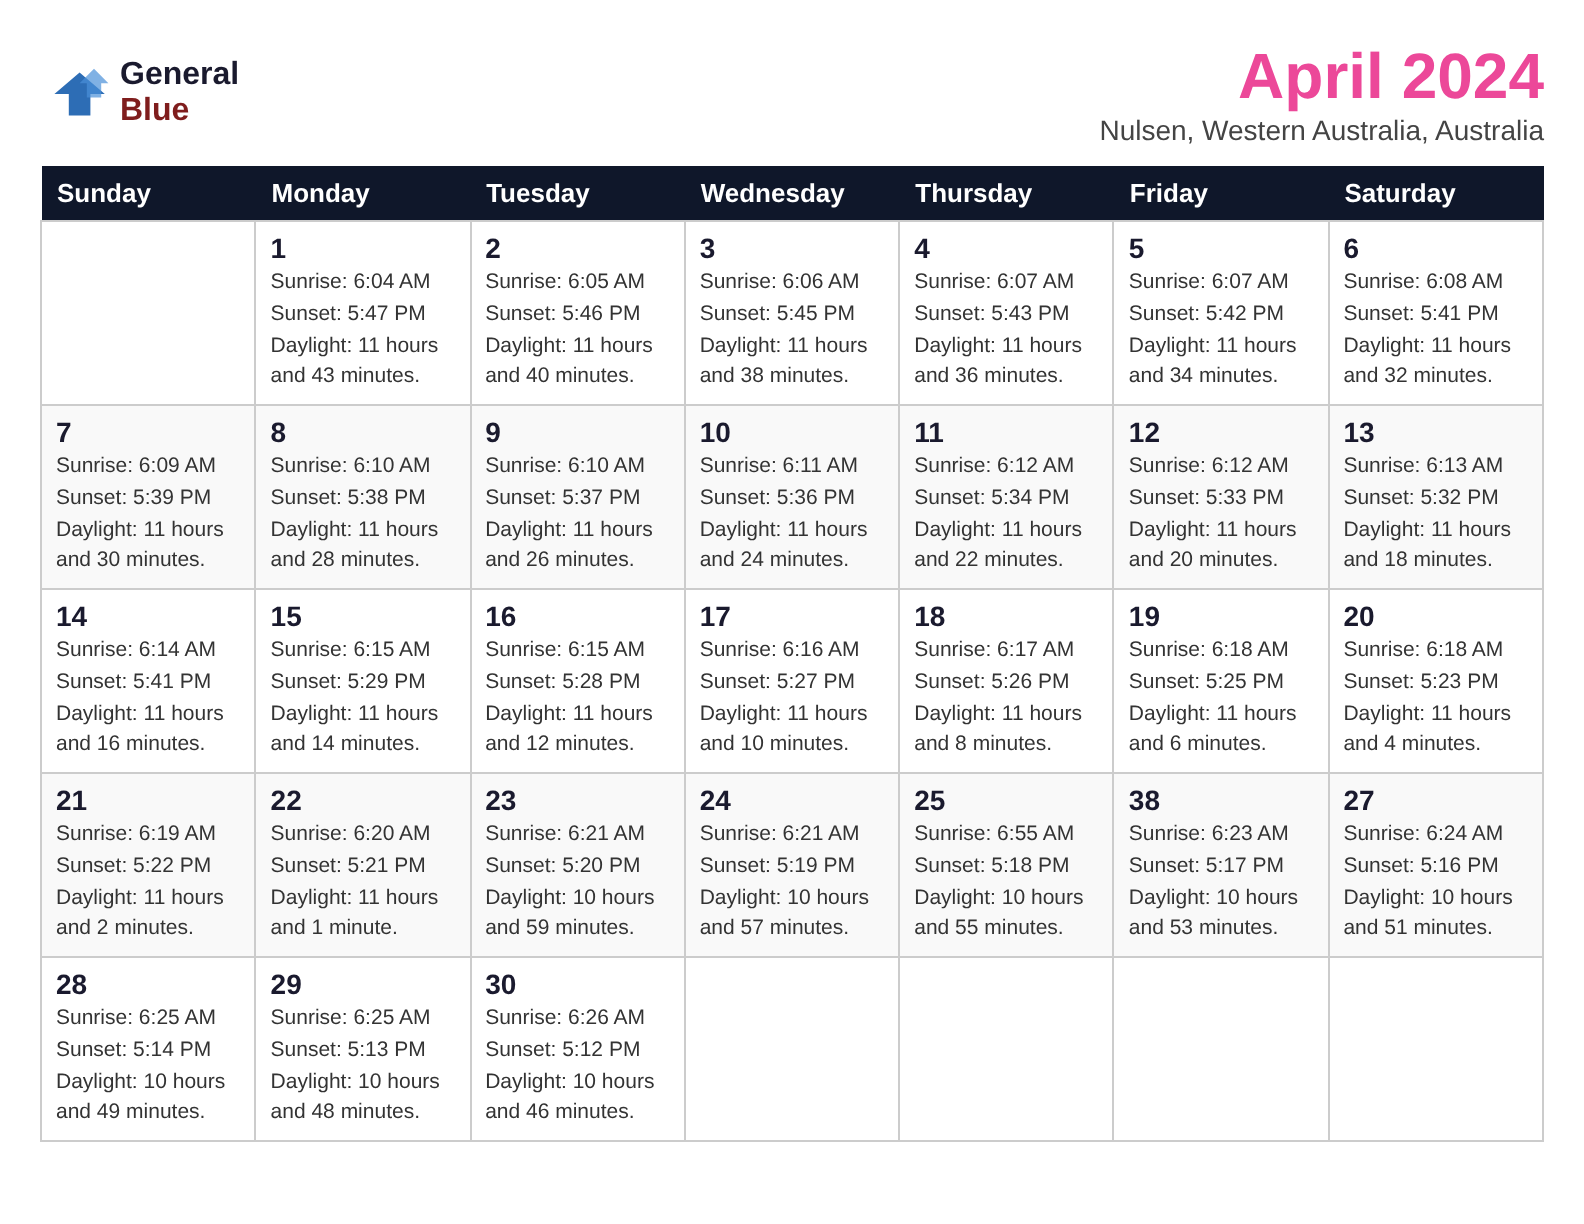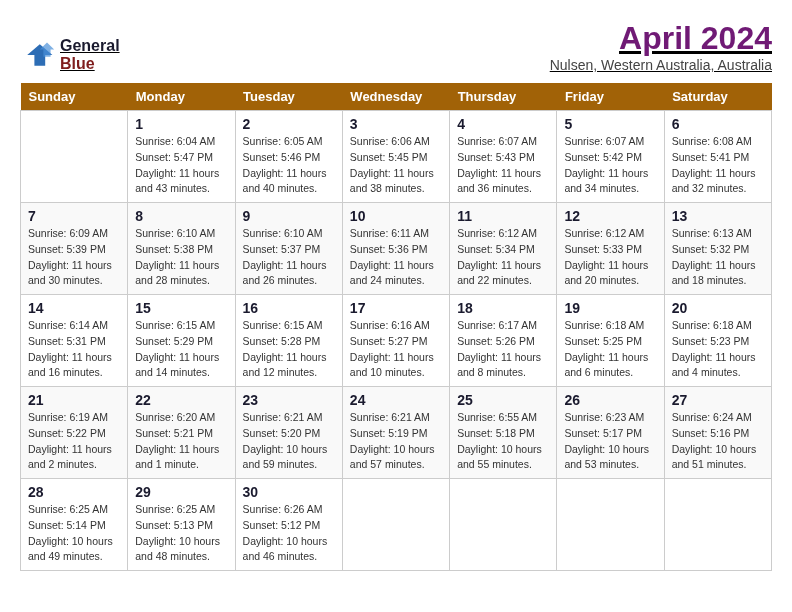--- a/index.html
+++ b/index.html
@@ -6,43 +6,42 @@
     body {
       font-family: Arial, sans-serif;
       background: #fff;
       width: 792px;
       min-height: 612px;
       padding: 20px;
     }
     .header {
       display: flex;
       justify-content: space-between;
-      align-items: flex-end;
+      align-items: center;
       margin-bottom: 10px;
-      text-decoration: underline;
     }
     .title-block {
       text-align: right;
     }
     .main-title {
       font-size: 32px;
       font-weight: bold;
-      color: #701a75;
+      color: #ec4899;
     }
     .subtitle {
       font-size: 14px;
       color: #444;
     }
     table {
       width: 100%;
       border-collapse: collapse;
       font-size: 11px;
     }
     thead tr th {
-      background-color: #a16207;
+      background-color: #0f172a;
       color: #fff;
       text-align: left;
       padding: 6px 8px;
       font-size: 13px;
       font-weight: bold;
     }
     tbody tr td {
       border: 1px solid #ccc;
       vertical-align: top;
       padding: 5px 7px;
@@ -215,21 +214,21 @@
           <div class="day-detail" style="white-space: pre-line;">Sunrise: 6:13 AM
 Sunset: 5:32 PM
 Daylight: 11 hours
 and 18 minutes.</div>
         </td>
       </tr>
       <tr>
         <td>
           <span class="day-num">14</span>
           <div class="day-detail" style="white-space: pre-line;">Sunrise: 6:14 AM
-Sunset: 5:31 PM
+Sunset: 5:41 PM
 Daylight: 11 hours
 and 16 minutes.</div>
         </td>
         <td>
           <span class="day-num">15</span>
           <div class="day-detail" style="white-space: pre-line;">Sunrise: 6:15 AM
 Sunset: 5:29 PM
 Daylight: 11 hours
 and 14 minutes.</div>
         </td>
@@ -299,21 +298,21 @@
 and 57 minutes.</div>
         </td>
         <td>
           <span class="day-num">25</span>
           <div class="day-detail" style="white-space: pre-line;">Sunrise: 6:55 AM
 Sunset: 5:18 PM
 Daylight: 10 hours
 and 55 minutes.</div>
         </td>
         <td>
-          <span class="day-num">26</span>
+          <span class="day-num">38</span>
           <div class="day-detail" style="white-space: pre-line;">Sunrise: 6:23 AM
 Sunset: 5:17 PM
 Daylight: 10 hours
 and 53 minutes.</div>
         </td>
         <td>
           <span class="day-num">27</span>
           <div class="day-detail" style="white-space: pre-line;">Sunrise: 6:24 AM
 Sunset: 5:16 PM
 Daylight: 10 hours

